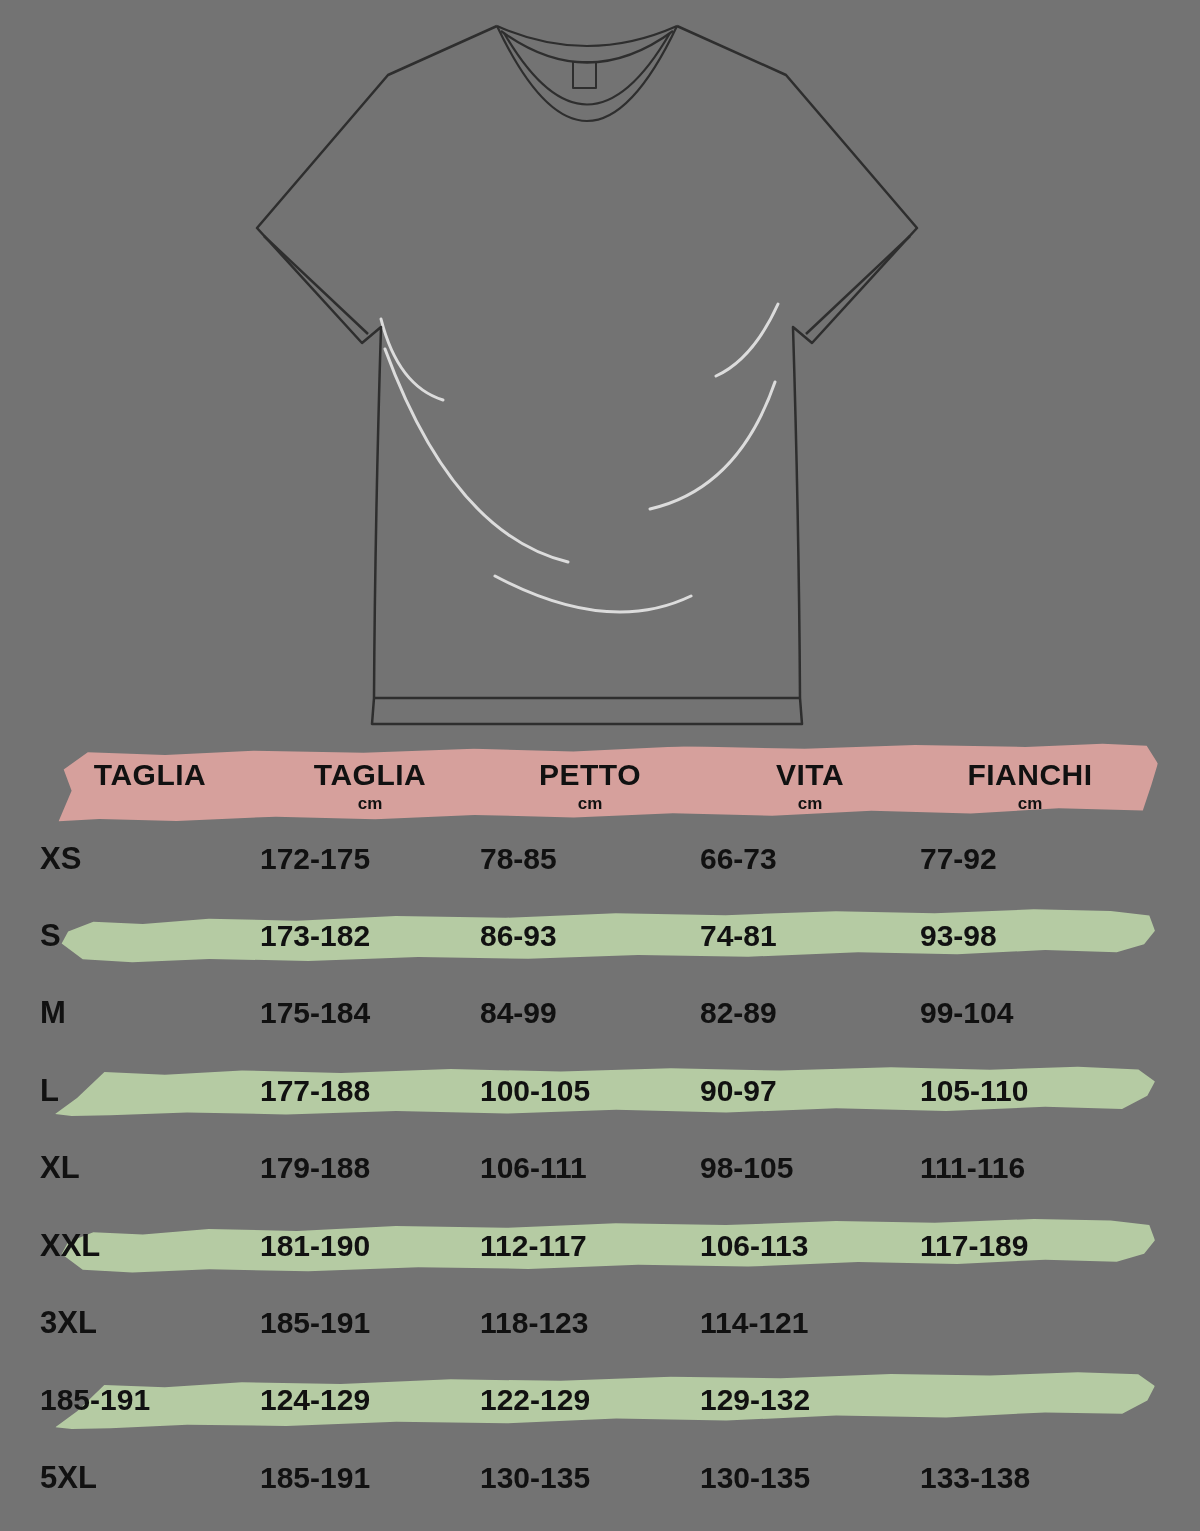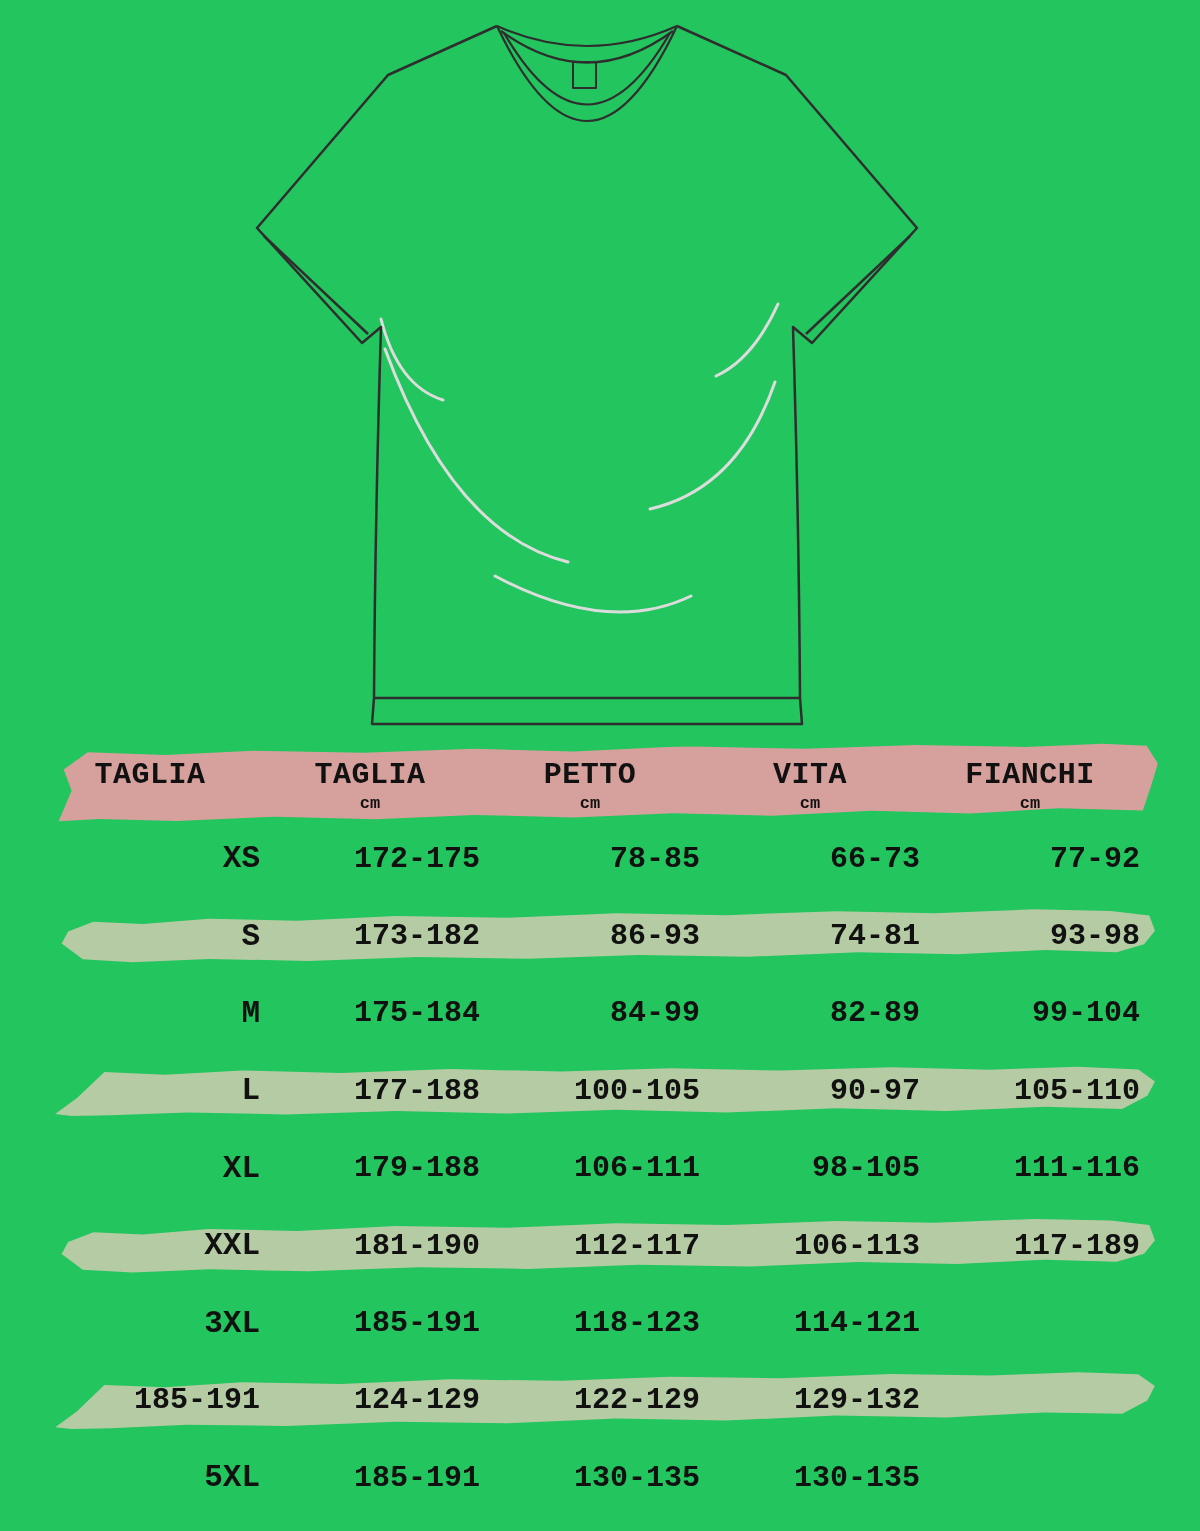--- a/index.html
+++ b/index.html
@@ -1,21 +1,21 @@
 <!DOCTYPE html>
 <html><head>
 <meta charset="utf-8">
 <style>
   html,body { margin:0; padding:0; background:#ffffff; }
   .stage {
     position:relative;
     width:1200px; height:1531px;
-    background:#22c55e;
+    background:#737373;
     overflow:hidden;
-    font-family:Liberation Mono, monospace;
+    font-family:Liberation Sans, sans-serif;
     color:#111111;
   }
 
   
   .shirt-wrap { position:absolute; left:218px; top:4px; width:740px; height:740px; }
   .shirt-wrap svg { display:block; width:100%; height:100%; }
 
   
   .table-area { position:absolute; left:40px; top:745px; width:1100px; }
 
@@ -26,21 +26,21 @@
   .header-cell { position:relative; z-index:1; text-align:center; padding-top:15px; }
   .h-label { font-size:30px; font-weight:700; line-height:30px; letter-spacing:0.5px; }
   .h-unit  { font-size:17px; font-weight:700; line-height:19px; margin-top:4px; min-height:19px; }
 
   .rows { position:relative; }
   .row {
     position:relative; height:77.4px;
     display:grid; grid-template-columns:repeat(5,1fr);
     align-items:center;
   }
-  .cell { position:relative; z-index:1; text-align:right; font-weight:700; font-size:30px; }
+  .cell { position:relative; z-index:1; text-align:left; font-weight:700; font-size:30px; }
   .cell.size { font-size:31px; }
 
   
   .band { position:absolute; z-index:0; }
   .band.pink {
     left:15px; right:-18px; top:2px; height:71px;
     background:#d6a09c;
     transform:rotate(-0.5deg);
     clip-path:polygon(3% 1%, 10% 6%, 18% 1%, 28% 5%, 38% 1%, 47% 6%, 57% 0%, 68% 5%,
       78% 1%, 88% 5%, 95% 1.5%, 99% 5%, 100% 30%, 99.4% 60%, 98.6% 96%, 91% 92%,
@@ -183,17 +183,18 @@
           <div class="cell">185-191</div>
           <div class="cell">124-129</div>
           <div class="cell">122-129</div>
           <div class="cell">129-132</div>
         </div>
         <div class="row">
           <div class="cell size">5XL</div>
           <div class="cell">185-191</div>
           <div class="cell">130-135</div>
           <div class="cell">130-135</div>
+          <div class="cell">133-138</div>
         </div>
       </div>
   </div>
 
 </div>
 
 </body></html>

